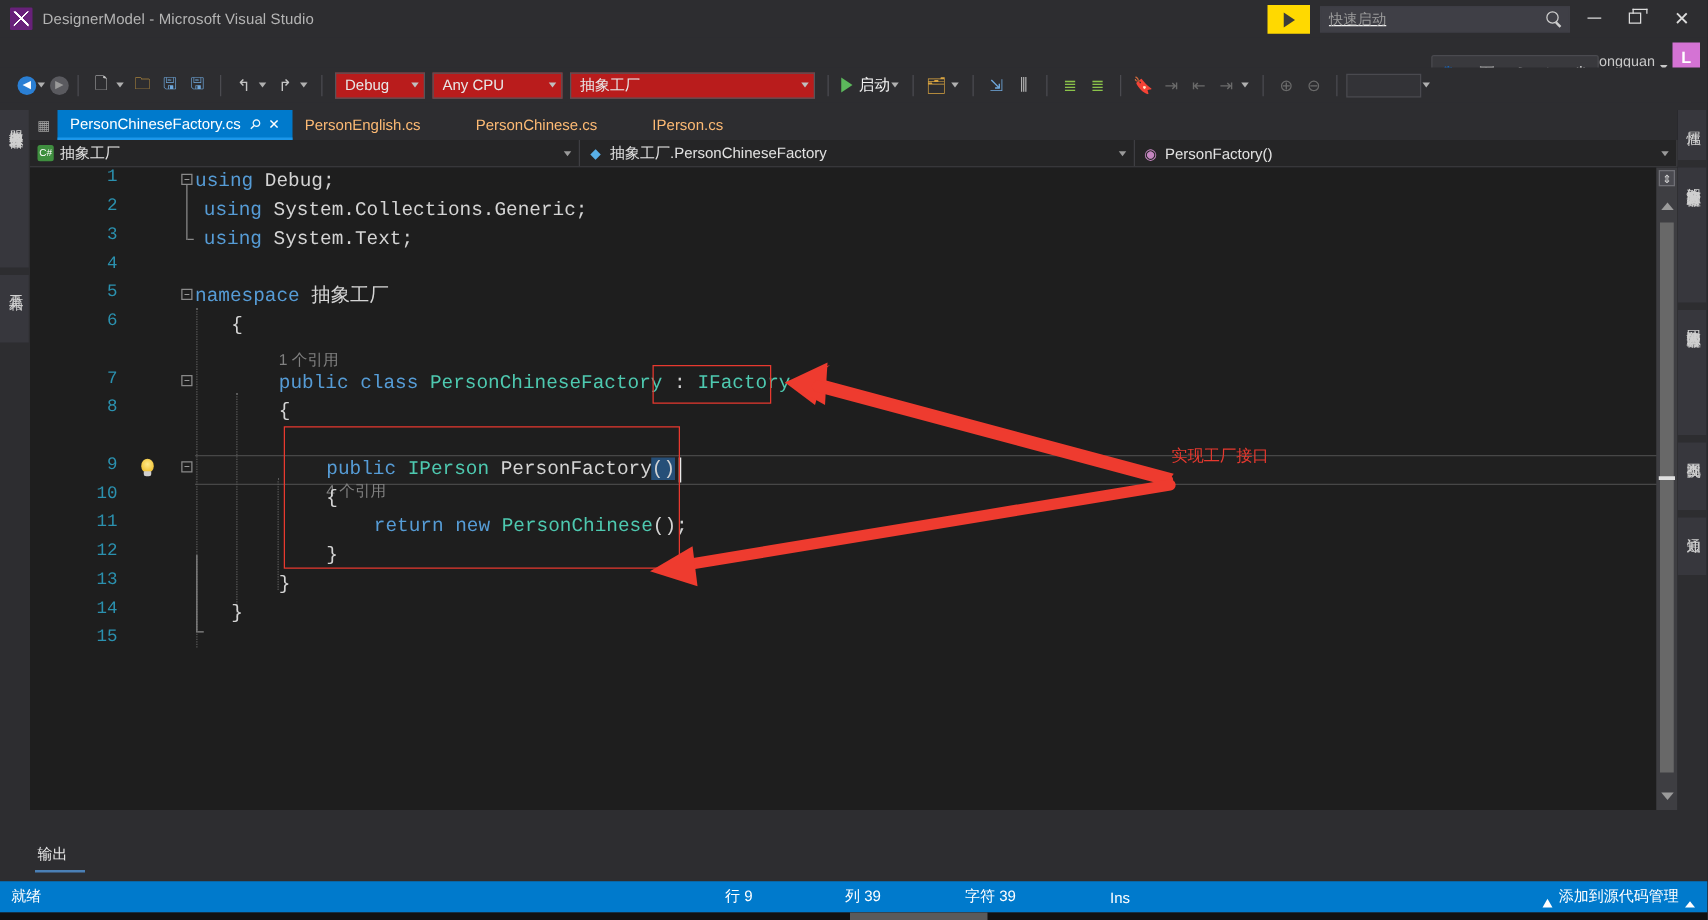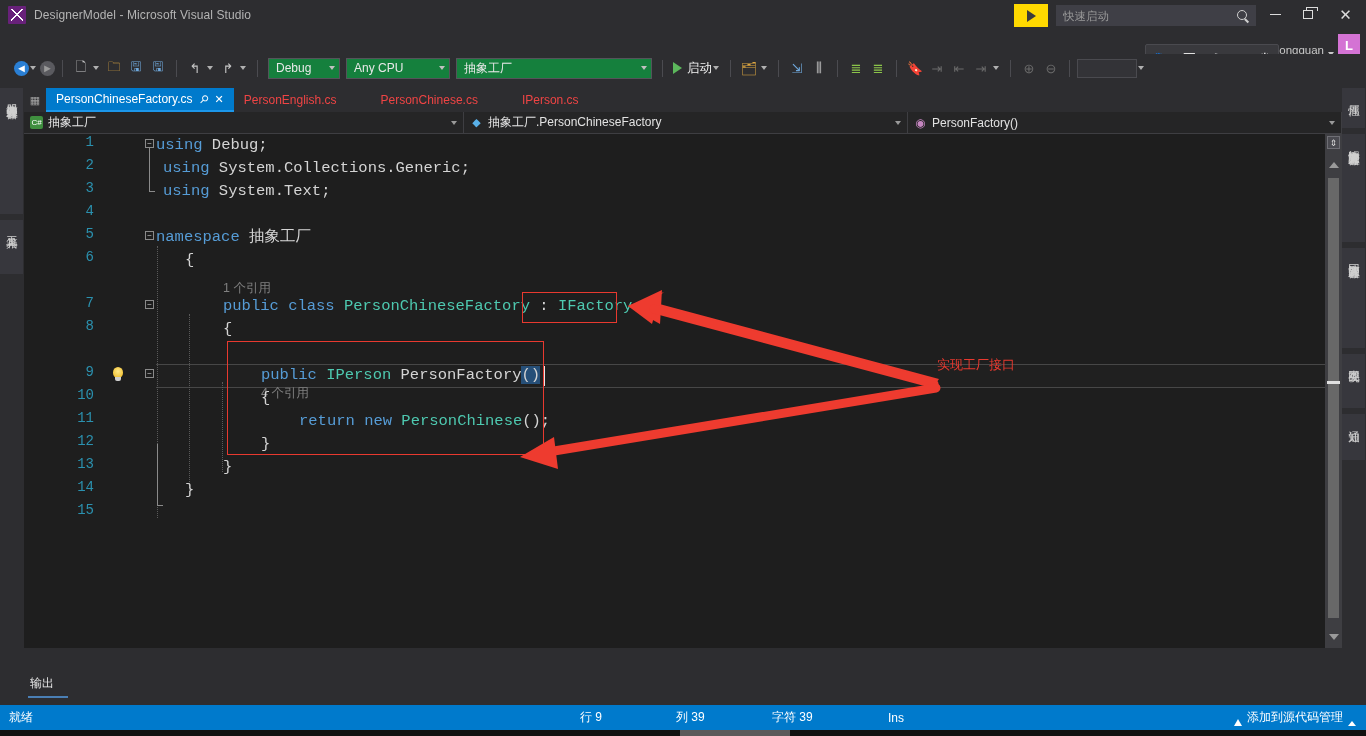--- a/index.html
+++ b/index.html
@@ -27,21 +27,21 @@
     width: 12px; height: 12px;
     background:
       linear-gradient(45deg, transparent 48%, #fff 48%, #fff 56%, transparent 56%),
       linear-gradient(-45deg, transparent 48%, #fff 48%, #fff 56%, transparent 56%);
   }
   .title-text { font-size: 12px; color: #b4b4b4; letter-spacing: .1px; }
 
   .qlaunch-wrap {
     position: absolute; right: 110px; top: 5px;
     width: 200px; height: 21px; background: #3f3f46;
-    border: 1px solid #3f3f46; display: flex; align-items: center;
+    border: 1px solid #3f3f46; display: flex;  text-decoration: underline;
   }
   .qlaunch-input {
     flex: 1; background: transparent; border: 0; outline: none;
     color: #cfcfcf; font-size: 11.5px; padding-left: 6px;
     font-family: "Liberation Sans", sans-serif;
   }
   .qlaunch-input::placeholder { color: #9a9a9a; }
   .mag { width: 18px; height: 18px; position: relative; margin-right: 3px; }
   .mag:before {
     content: ""; position: absolute; left: 3px; top: 3px;
@@ -129,21 +129,21 @@
   }
   .circ-back {
     width: 15px; height: 15px; border-radius: 50%; background: #2a7fd4;
     color: #fff; font-size: 11px; display:flex;align-items:center;justify-content:center;
   }
   .circ-fwd {
     width: 15px; height: 15px; border-radius: 50%; background: #5a5a5f;
     color: #9a9a9a; font-size: 11px; display:flex;align-items:center;justify-content:center;
   }
   .combo {
-    height: 21px; background: #15803d; border: 1px solid #54545a;
+    height: 21px; background: #b91c1c; border: 1px solid #54545a;
     display: flex; align-items: center; padding: 0 4px 0 7px;
     font-size: 12px; color: #e8e8e8; margin: 0 3px;
   }
   .combo .cv { flex: 1; white-space: nowrap; overflow: hidden; }
   .combo .cc {
     width:0;height:0;border-left:3.5px solid transparent;border-right:3.5px solid transparent;
     border-top:4px solid #c0c0c0; margin-left: 8px;
   }
   .run-tri {
     width:0;height:0;border-left:9px solid #5cb85c;border-top:6px solid transparent;
@@ -179,21 +179,21 @@
     width: 22px; display: flex; align-items: center; justify-content: center;
     color: #a0a0a0; font-size: 11px;
   }
   .doctab {
     display: flex; align-items: center; gap: 7px; padding: 0 10px;
     font-size: 12px; color: #d4d4d4; white-space: nowrap;
   }
   .doctab.active {
     background: #007acc; color: #fff; border-bottom: 2px solid #1c97ea;
   }
-  .doctab.inactive { color: #ef4444; align-items: center; }
+  .doctab.inactive { color: #fdba74; align-items: center; }
   .pin-g { font-size: 11px; opacity: .95; transform: rotate(45deg); }
   .close-g { font-size: 11px; }
   .tabgap { width: 24px; }
 
   .navbar {
     position: absolute; left: 0; top: 24px; right: 0; height: 22px;
     background: #252526; display: flex; align-items: stretch;
     border-bottom: 1px solid #3e3e42;
   }
   .navcell {

